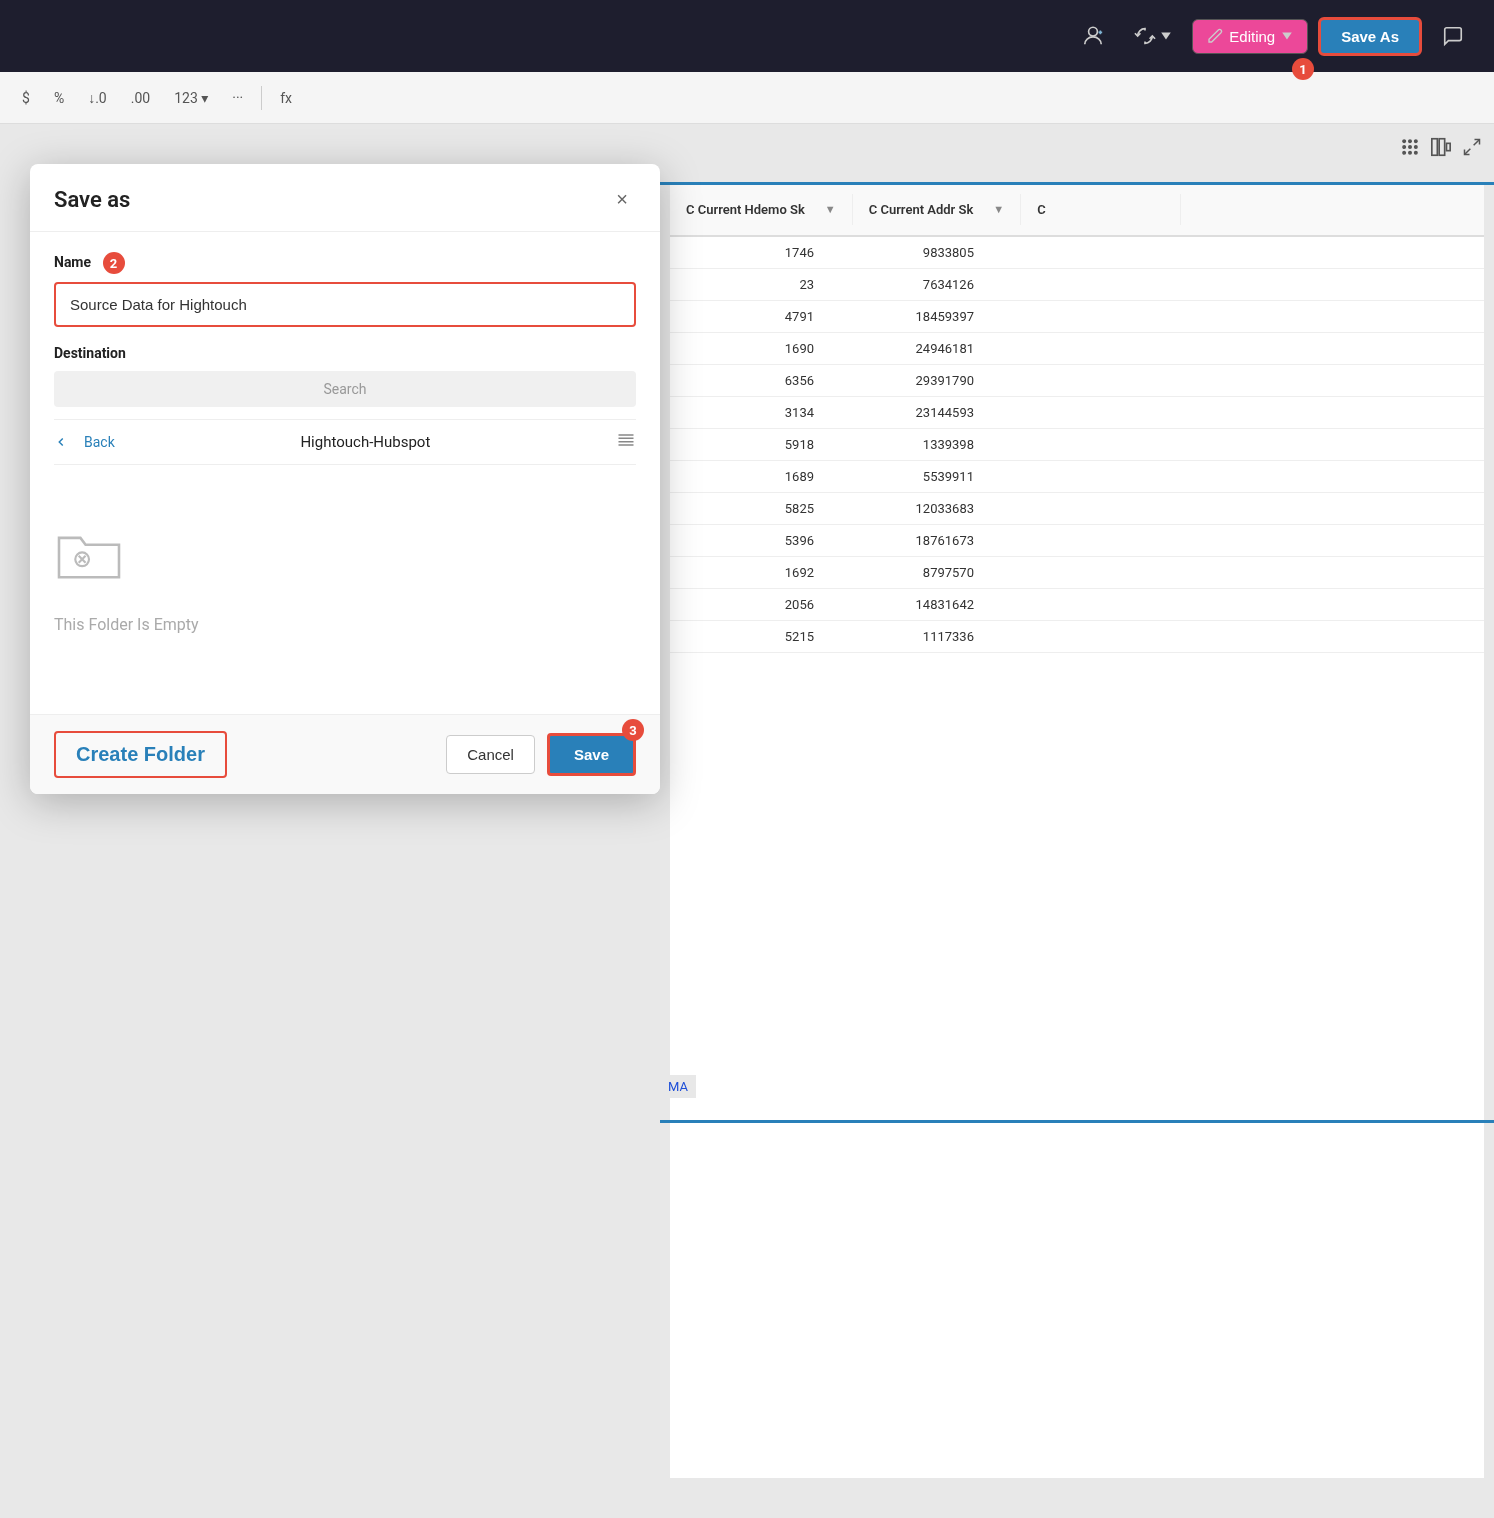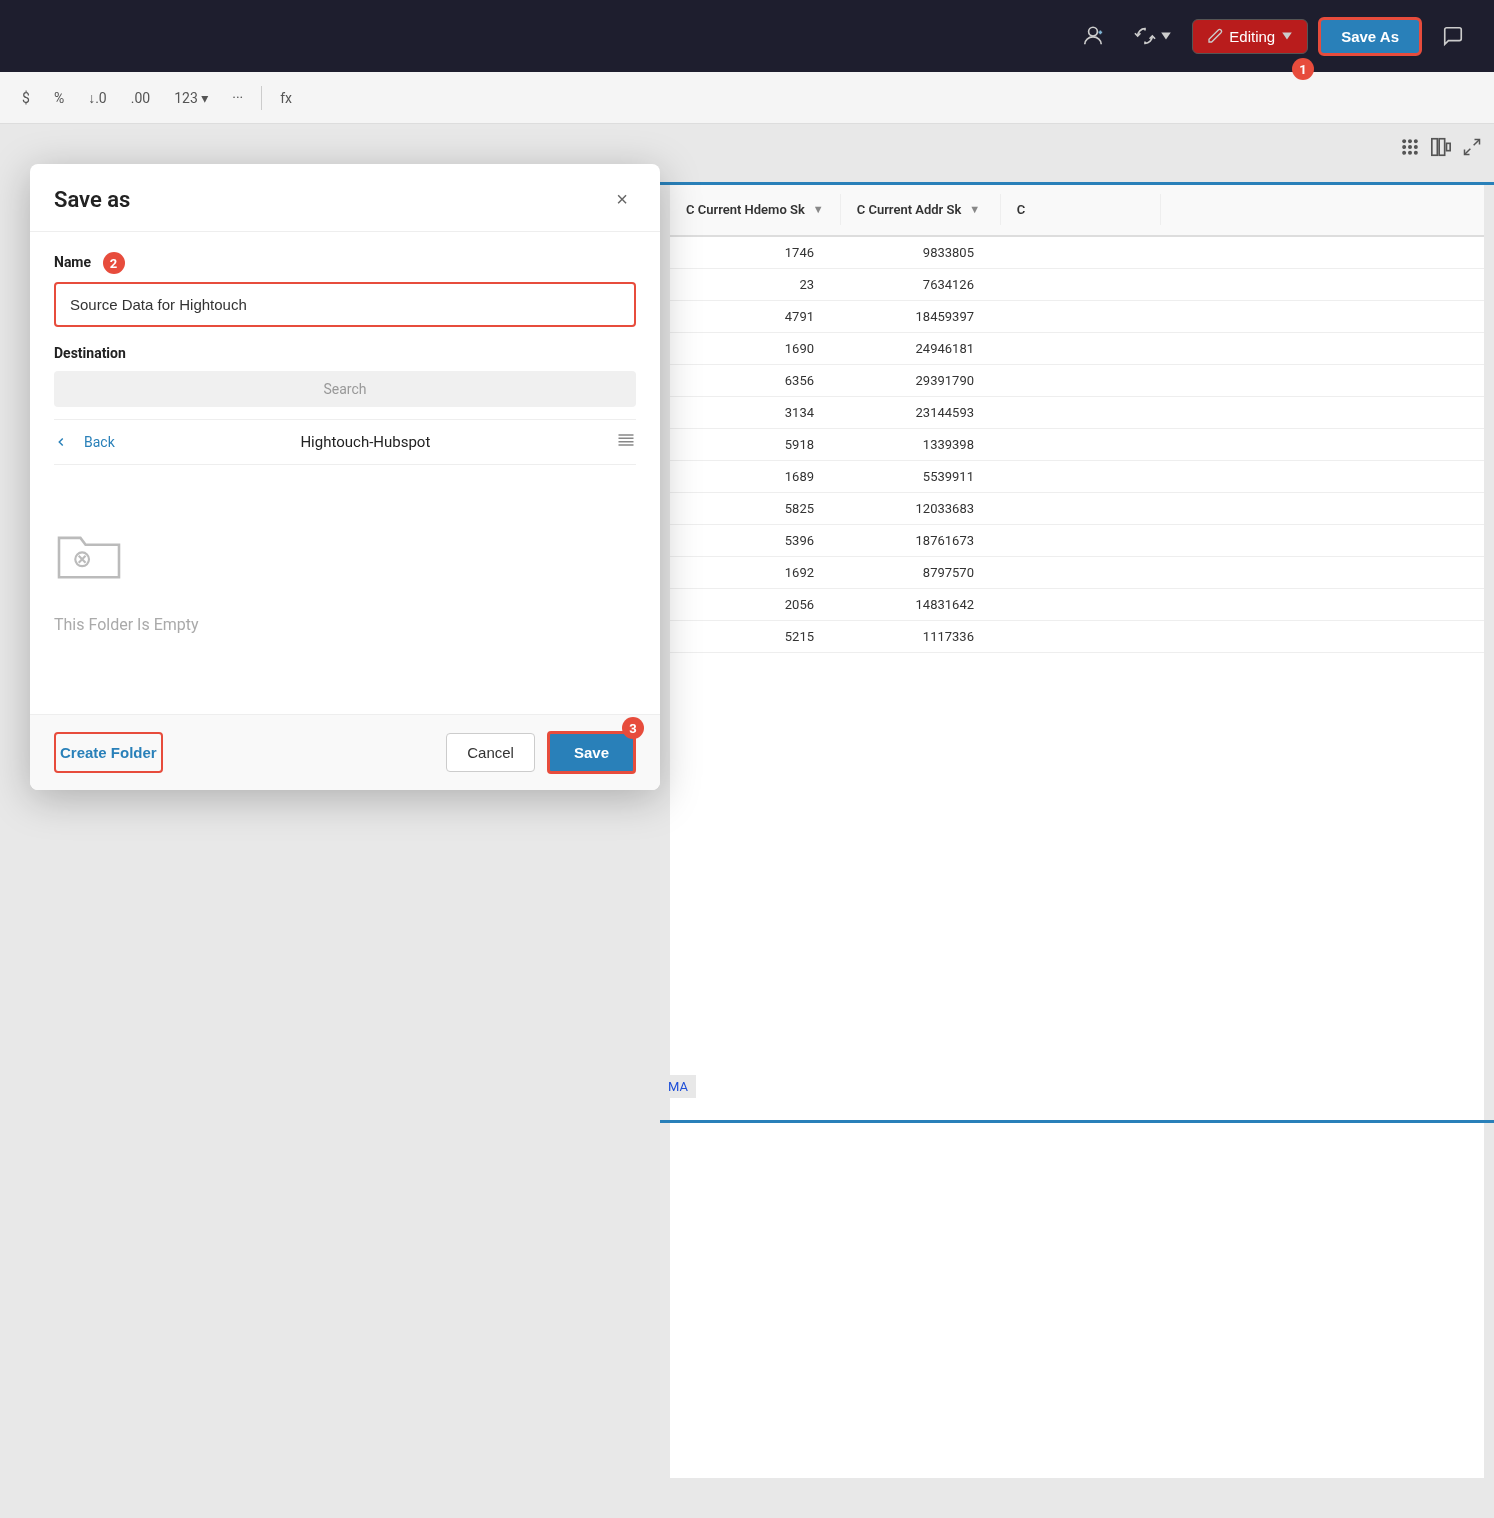--- a/index.html
+++ b/index.html
@@ -34,21 +34,21 @@
       color: #ccc;
       cursor: pointer;
       display: flex;
       align-items: center;
       gap: 4px;
       padding: 6px 10px;
       border-radius: 4px;
     }
 
     .editing-btn {
-      background: #b91c1c;
+      background: #ec4899;
       border: 1px solid #555;
       color: #fff;
       cursor: pointer;
       display: flex;
       align-items: center;
       gap: 6px;
       padding: 8px 14px;
       border-radius: 6px;
       font-size: 15px;
     }
@@ -121,21 +121,21 @@
 
     .table-header-cell {
       padding: 8px 16px;
       font-size: 13px;
       font-weight: 600;
       color: #333;
       border-right: 1px solid #eee;
       min-width: 160px;
       display: flex;
       align-items: center;
-      gap: 8px;
+      gap: 20px;
     }
 
     .table-body-row {
       display: flex;
       border-bottom: 1px solid #eee;
     }
 
     .table-body-cell {
       padding: 8px 16px;
       font-size: 13px;
@@ -320,24 +320,24 @@
       padding: 16px 24px;
       border-top: 1px solid #eee;
       background: #f9f9f9;
       border-radius: 0 0 8px 8px;
     }
 
     .create-folder-btn {
       background: none;
       border: 2px solid #e74c3c;
       color: #2980b9;
-      font-size: 15px;
+      font-size: 20px;
       font-weight: 600;
       cursor: pointer;
-      padding: 10px 4px;
+      padding: 10px 20px;
       border-radius: 4px;
     }
 
     .footer-right {
       display: flex;
       gap: 12px;
       align-items: center;
       position: relative;
     }
 

